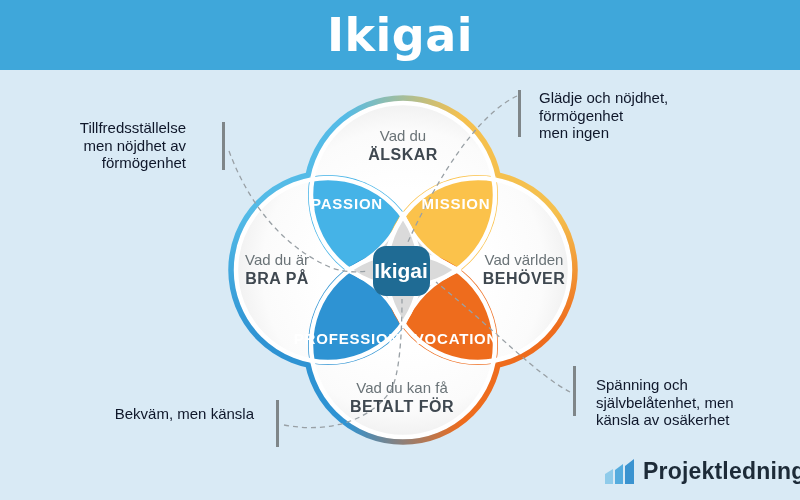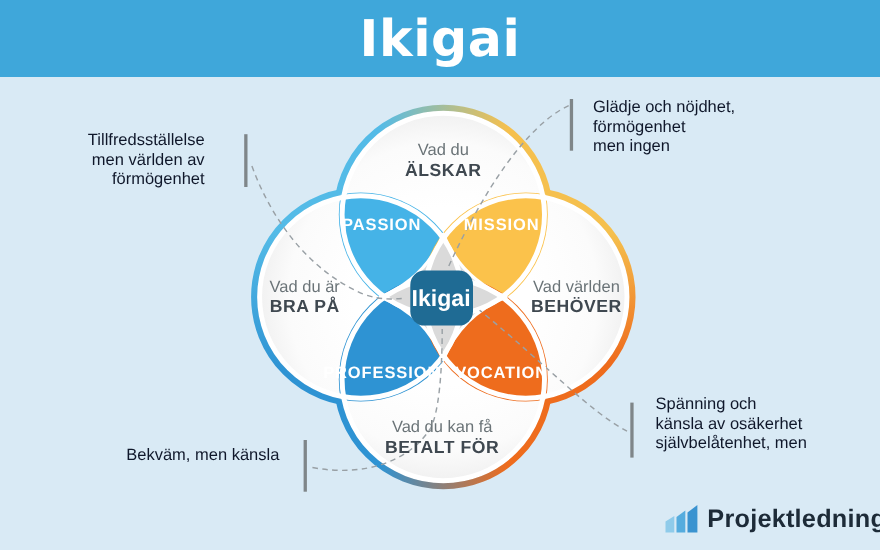--- a/index.html
+++ b/index.html
@@ -157,41 +157,41 @@
     <text class="petal-label" x="347" y="344">PROFESSION</text>
     <text class="petal-label" x="456" y="344">VOCATION</text>
   </g>
 
   <rect x="373" y="246" width="57" height="50" rx="13" fill="#1F6B94"></rect>
   <text class="center-label" x="401" y="278" text-anchor="middle">Ikigai</text>
 </svg>
 
 <div class="ann right-align" style="right:614px;top:119px;width:180px;">
   <div>Tillfredsställelse</div>
-  <div>men världen av</div>
+  <div>men nöjdhet av</div>
   <div>förmögenhet</div>
 </div>
 <div class="bar" style="left:222px;top:122px;height:48px;"></div>
 
 <div class="ann" style="left:539px;top:89px;width:190px;">
   <div>Glädje och nöjdhet,</div>
   <div>förmögenhet</div>
   <div>men ingen</div>
 </div>
 <div class="bar" style="left:518px;top:90px;height:47px;"></div>
 
 <div class="ann right-align" style="right:546px;top:405px;width:180px;">
   <div>Bekväm, men känsla</div>
 </div>
 <div class="bar" style="left:276px;top:400px;height:47px;"></div>
 
-<div class="ann" style="left:596px;top:359px;width:190px;">
+<div class="ann" style="left:596px;top:376px;width:190px;">
   <div>Spänning och</div>
+  <div>självbelåtenhet, men</div>
   <div>känsla av osäkerhet</div>
-  <div>självbelåtenhet, men</div>
 </div>
 <div class="bar" style="left:573px;top:366px;height:50px;"></div>
 
 <div class="logo">
   <svg width="34" height="27" viewBox="0 0 34 27">
     <polygon points="1,26 1,16 9,11 9,26" fill="#8FCBEA"></polygon>
     <polygon points="11,26 11,12 19,6 19,26" fill="#55ACDE"></polygon>
     <polygon points="21,26 21,8 30,1 30,26" fill="#3A93D0"></polygon>
   </svg>
   <span class="logo-text">Projektledning</span>

